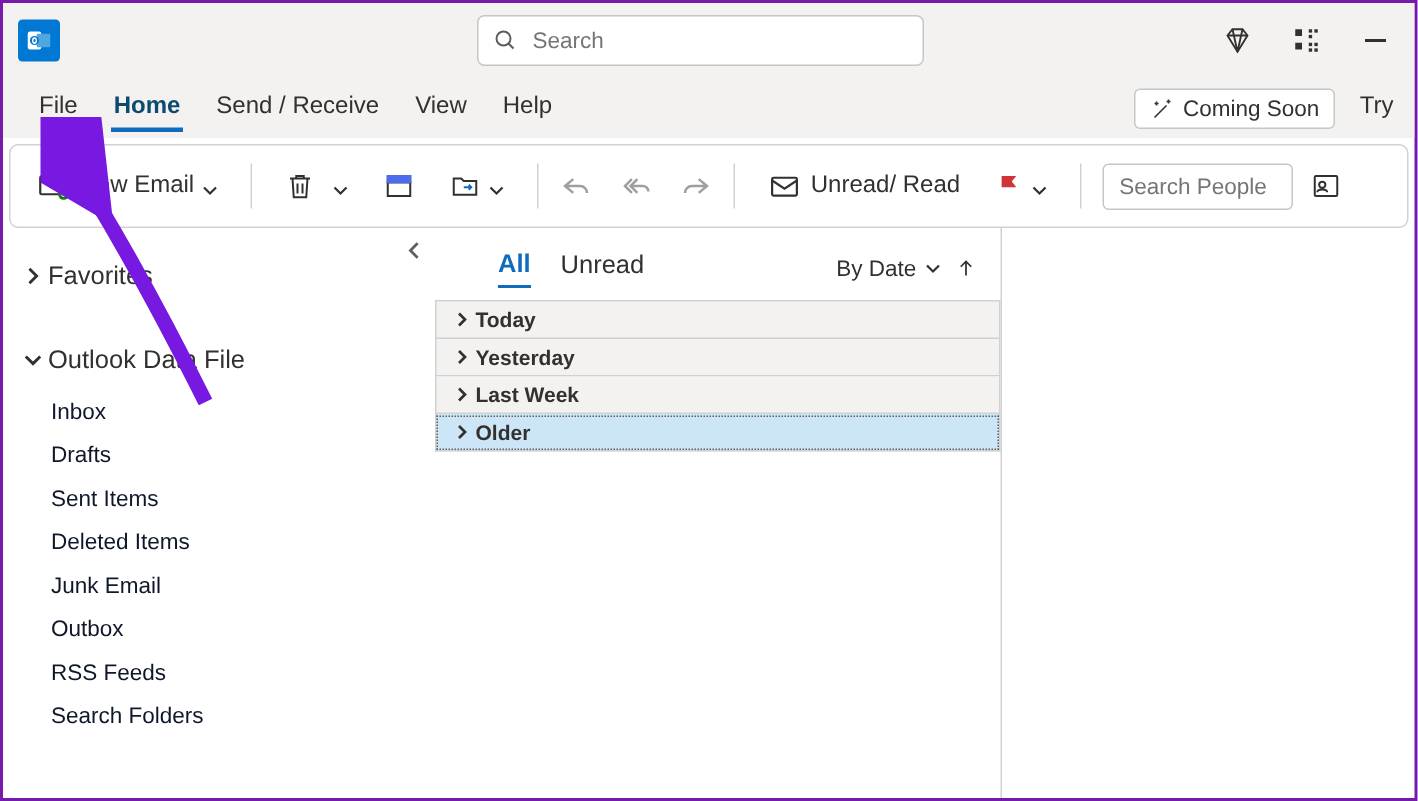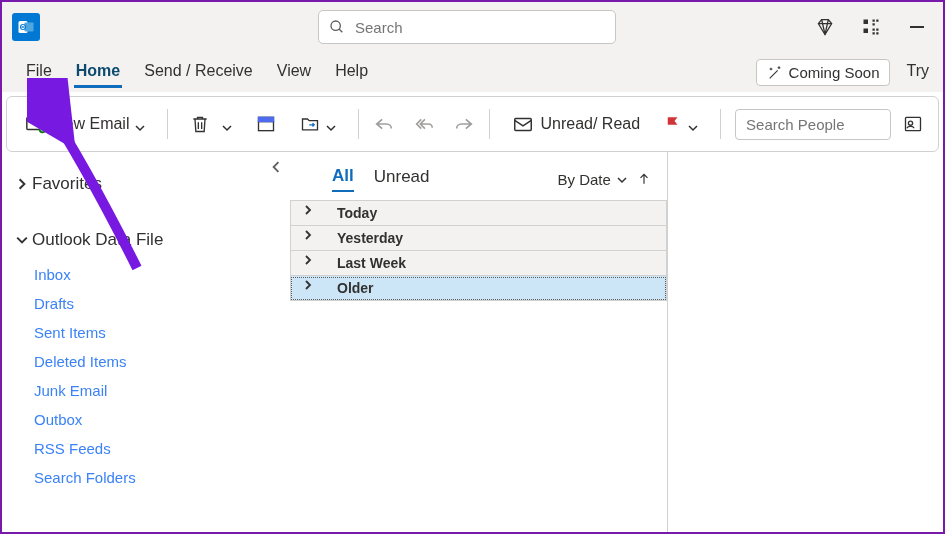--- a/index.html
+++ b/index.html
@@ -99,21 +99,21 @@
   .tbtn {
     display:flex; align-items:center; gap:6px;
     padding: 6px 8px; border-radius:4px; font-size:16px;
   }
   .sep { width:1px; height:30px; background:#d1d1d1; margin:0 6px; }
   .chev { width:10px;height:10px; }
   .chev svg { width:10px;height:10px; }
   .undo-group { display:flex; gap:18px; align-items:center; color:#a19f9d; }
   .flag { color:#d13438; }
   .search-people {
-    border:1px solid #c8c6c4; border-radius:4px; padding:6px 10px; width:156px; color:#605e5c; font-size:15px;
+    border:1px solid #c8c6c4; border-radius:4px; padding:6px 10px; width:127px; color:#605e5c; font-size:15px;
   }
 
   
   .main {
     display:flex;
     height: calc(534px - 50px - 40px - 60px - 4px);
   }
   .navpane {
     width: 288px;
     border-right: none;
@@ -126,39 +126,39 @@
   .nav-section {
     padding: 4px 14px;
     font-size: 17px;
     display:flex; align-items:center; gap:4px;
     margin-top: 6px;
   }
   .nav-section.fav { margin-top:4px; }
   .folder-list { list-style:none; padding:0; margin:6px 0 0 0; }
   .folder-list li {
     padding: 6px 14px 6px 32px;
-    font-size:15px; color:#3b82f6;
+    font-size:15px; color:#0f172a;
   }
 
   
   .listpane {
     width: 378px;
     border-right: 1px solid #d1d1d1;
     padding-top: 10px;
   }
   .listhdr {
     display:flex; align-items:center; padding: 4px 16px 8px 42px;
     gap: 20px; font-size:17px;
   }
   .pill { padding-bottom:4px; }
   .pill.active { color:#0f6cbd; border-bottom:2px solid #0f6cbd; font-weight:600; }
   .listhdr .r { margin-left:auto; display:flex; align-items:center; gap:10px; font-size:15px; color:#323130; }
   .groups { font-size:14px; }
   .grp {
-    display:flex; align-items:flex-start; gap:24px;
+    display:flex; align-items:center; gap:4px;
     background:#f3f2f1; border:1px solid #d1d1d1; border-top:none;
     padding:4px 12px;
     font-weight:700;
   }
   .grp:first-child { border-top:1px solid #d1d1d1; }
   .grp .gchev { transform:rotate(-90deg); }
   .grp.selected {
     background:#cde6f7;
     outline:1px dotted #605e5c;
     outline-offset:-2px;

